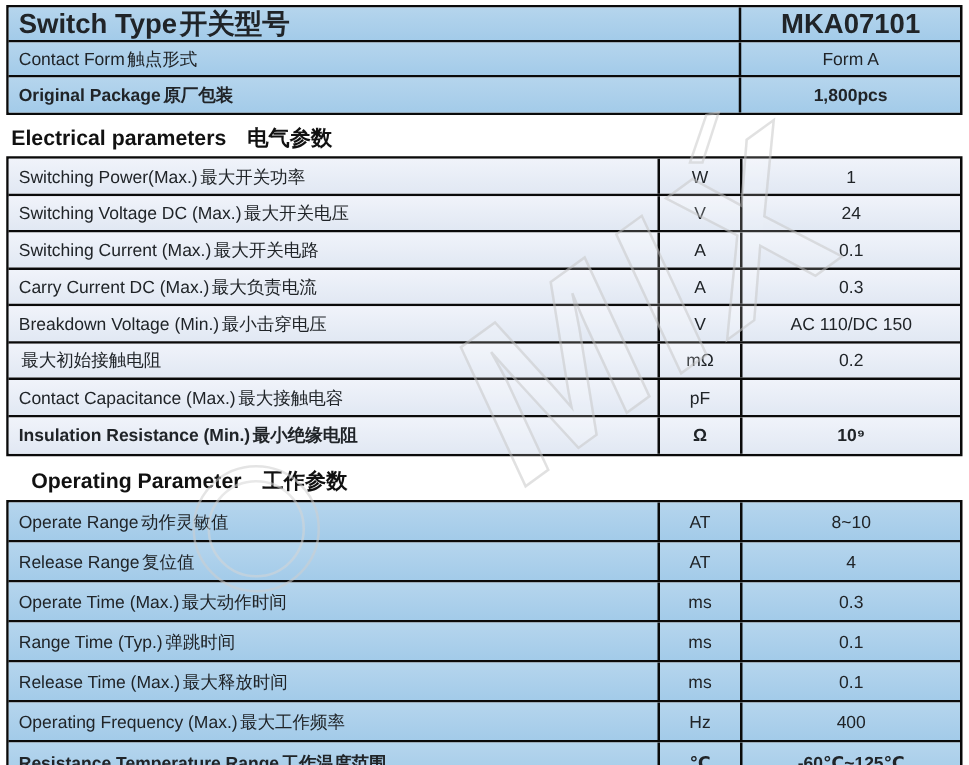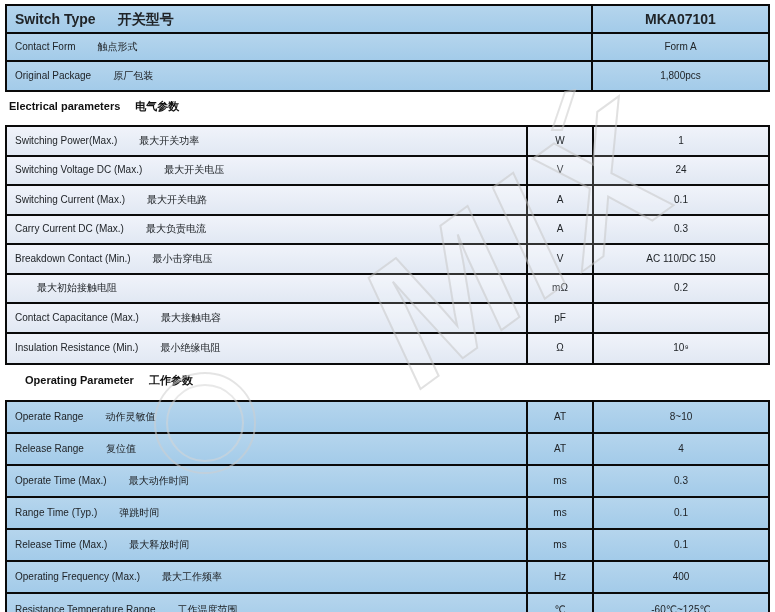--- a/index.html
+++ b/index.html
@@ -17,53 +17,53 @@
   .spec-table {
     position:absolute; left:5px; width:765px;
     border:2px solid var(--border_black,#0a0a0a);
     background:#fff;
   }
   .trow {
     display:grid;
     align-items:stretch;
     border-bottom:2px solid var(--border_black,#0a0a0a);
   }
-  .trow:last-child { border-bottom:none; }
+  .trow:last-child { border-bottom:none;font-weight:bold; }
   .cell {
     display:flex; align-items:center;
-    font-size:10px;
+    font-size:14px;
     line-height:1;
     overflow:hidden; white-space:nowrap;
   }
   .c-label { justify-content:flex-start; padding-left:8px; }
   .c-unit, .c-value { justify-content:center; }
   .c-label, .c-unit { border-right:2px solid var(--border_black,#0a0a0a); }
-  .zh { margin-left:22px; }
+  .zh { margin-left:2px; }
 
   
   #top-table { top:4px; }
   #top-table .trow { grid-template-columns:586px 1fr; height:28px;
     background:linear-gradient(to bottom,var(--blue_light_edge,#b6d6ee),var(--blue_row,#a3cbe9)); }
-  #top-table .trow.hdr .cell { font-weight:bold; font-size:14px; }
+  #top-table .trow.hdr .cell { font-weight:bold; font-size:22px; }
 
   
   .cols3 .trow { grid-template-columns:521px 66px 1fr; }
 
   #electrical-table { top:125px; }
   #electrical-table .trow { height:29.5px;
     background:linear-gradient(to bottom,var(--pale_row_top,#f0f3fa),var(--pale_row_bot,#e1e8f3)); }
 
   #operating-table { top:400px; }
   #operating-table .trow { height:32px;
     background:linear-gradient(to bottom,var(--blue_light_edge,#b6d6ee),var(--blue_row,#a0c9e8)); }
 
   
   .section-heading {
     position:absolute; left:9px;
-    font-size:11px; font-weight:bold; color:#111;
+    font-size:17px; font-weight:bold; color:#111;
     white-space:nowrap;
   }
   #heading-electrical { top:99px; }
   #heading-operating  { top:373px;margin-left:16px; }
   .section-heading .zh { margin-left:12px; }
 
   
   .watermark {
     position:absolute; inset:0;
     pointer-events:none;
@@ -132,21 +132,21 @@
     <div class="trow">
       <div class="cell c-label">
         <span class="en">Carry Current DC (Max.)</span>
         <span class="zh">最大负责电流</span>
       </div>
       <div class="cell c-unit">A</div>
       <div class="cell c-value">0.3</div>
     </div>
     <div class="trow">
       <div class="cell c-label">
-        <span class="en">Breakdown Contact (Min.)</span>
+        <span class="en">Breakdown Voltage (Min.)</span>
         <span class="zh">最小击穿电压</span>
       </div>
       <div class="cell c-unit">V</div>
       <div class="cell c-value">AC 110/DC 150</div>
     </div>
     <div class="trow">
       <div class="cell c-label">
         <span class="zh">最大初始接触电阻</span>
       </div>
       <div class="cell c-unit">mΩ</div>

